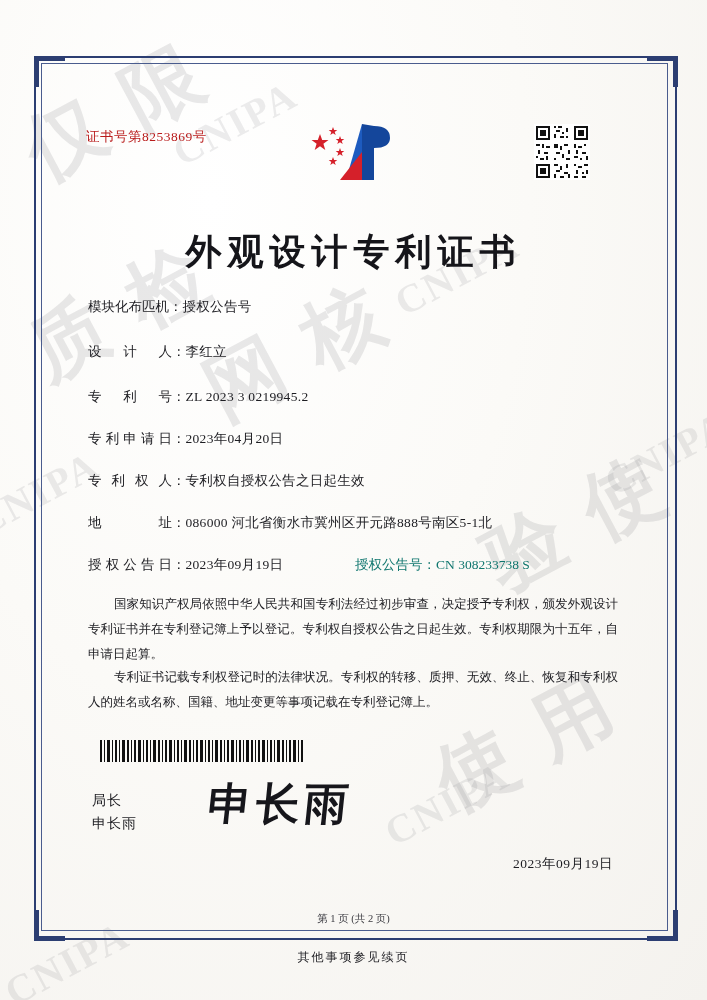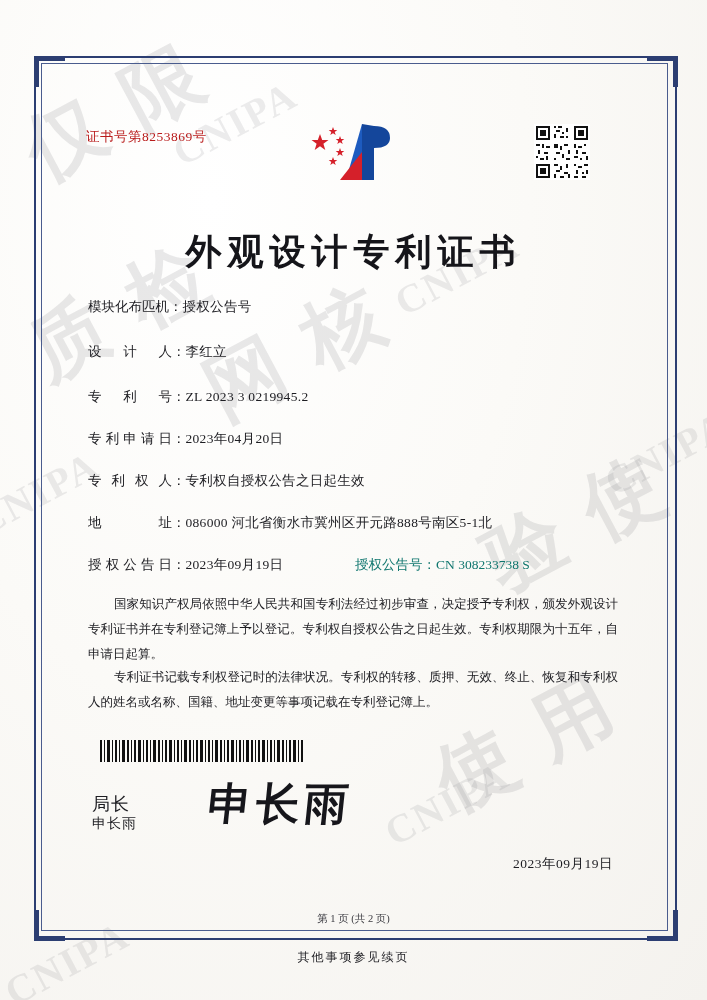--- a/index.html
+++ b/index.html
@@ -164,21 +164,21 @@
   #barcode {
     position: absolute;
     left: 100px; top: 740px;
     width: 205px; height: 22px;
   }
 
   
   #director-label {
     position: absolute;
     left: 92px; top: 792px;
-    font-size: 18px;
+    font-size: 14px;
     color: #1d1d22;
     letter-spacing: 1px;
   }
   #director-name {
     position: absolute;
     left: 92px; top: 815px;
     font-size: 14px;
     color: #1d1d22;
     letter-spacing: 1px;
   }

